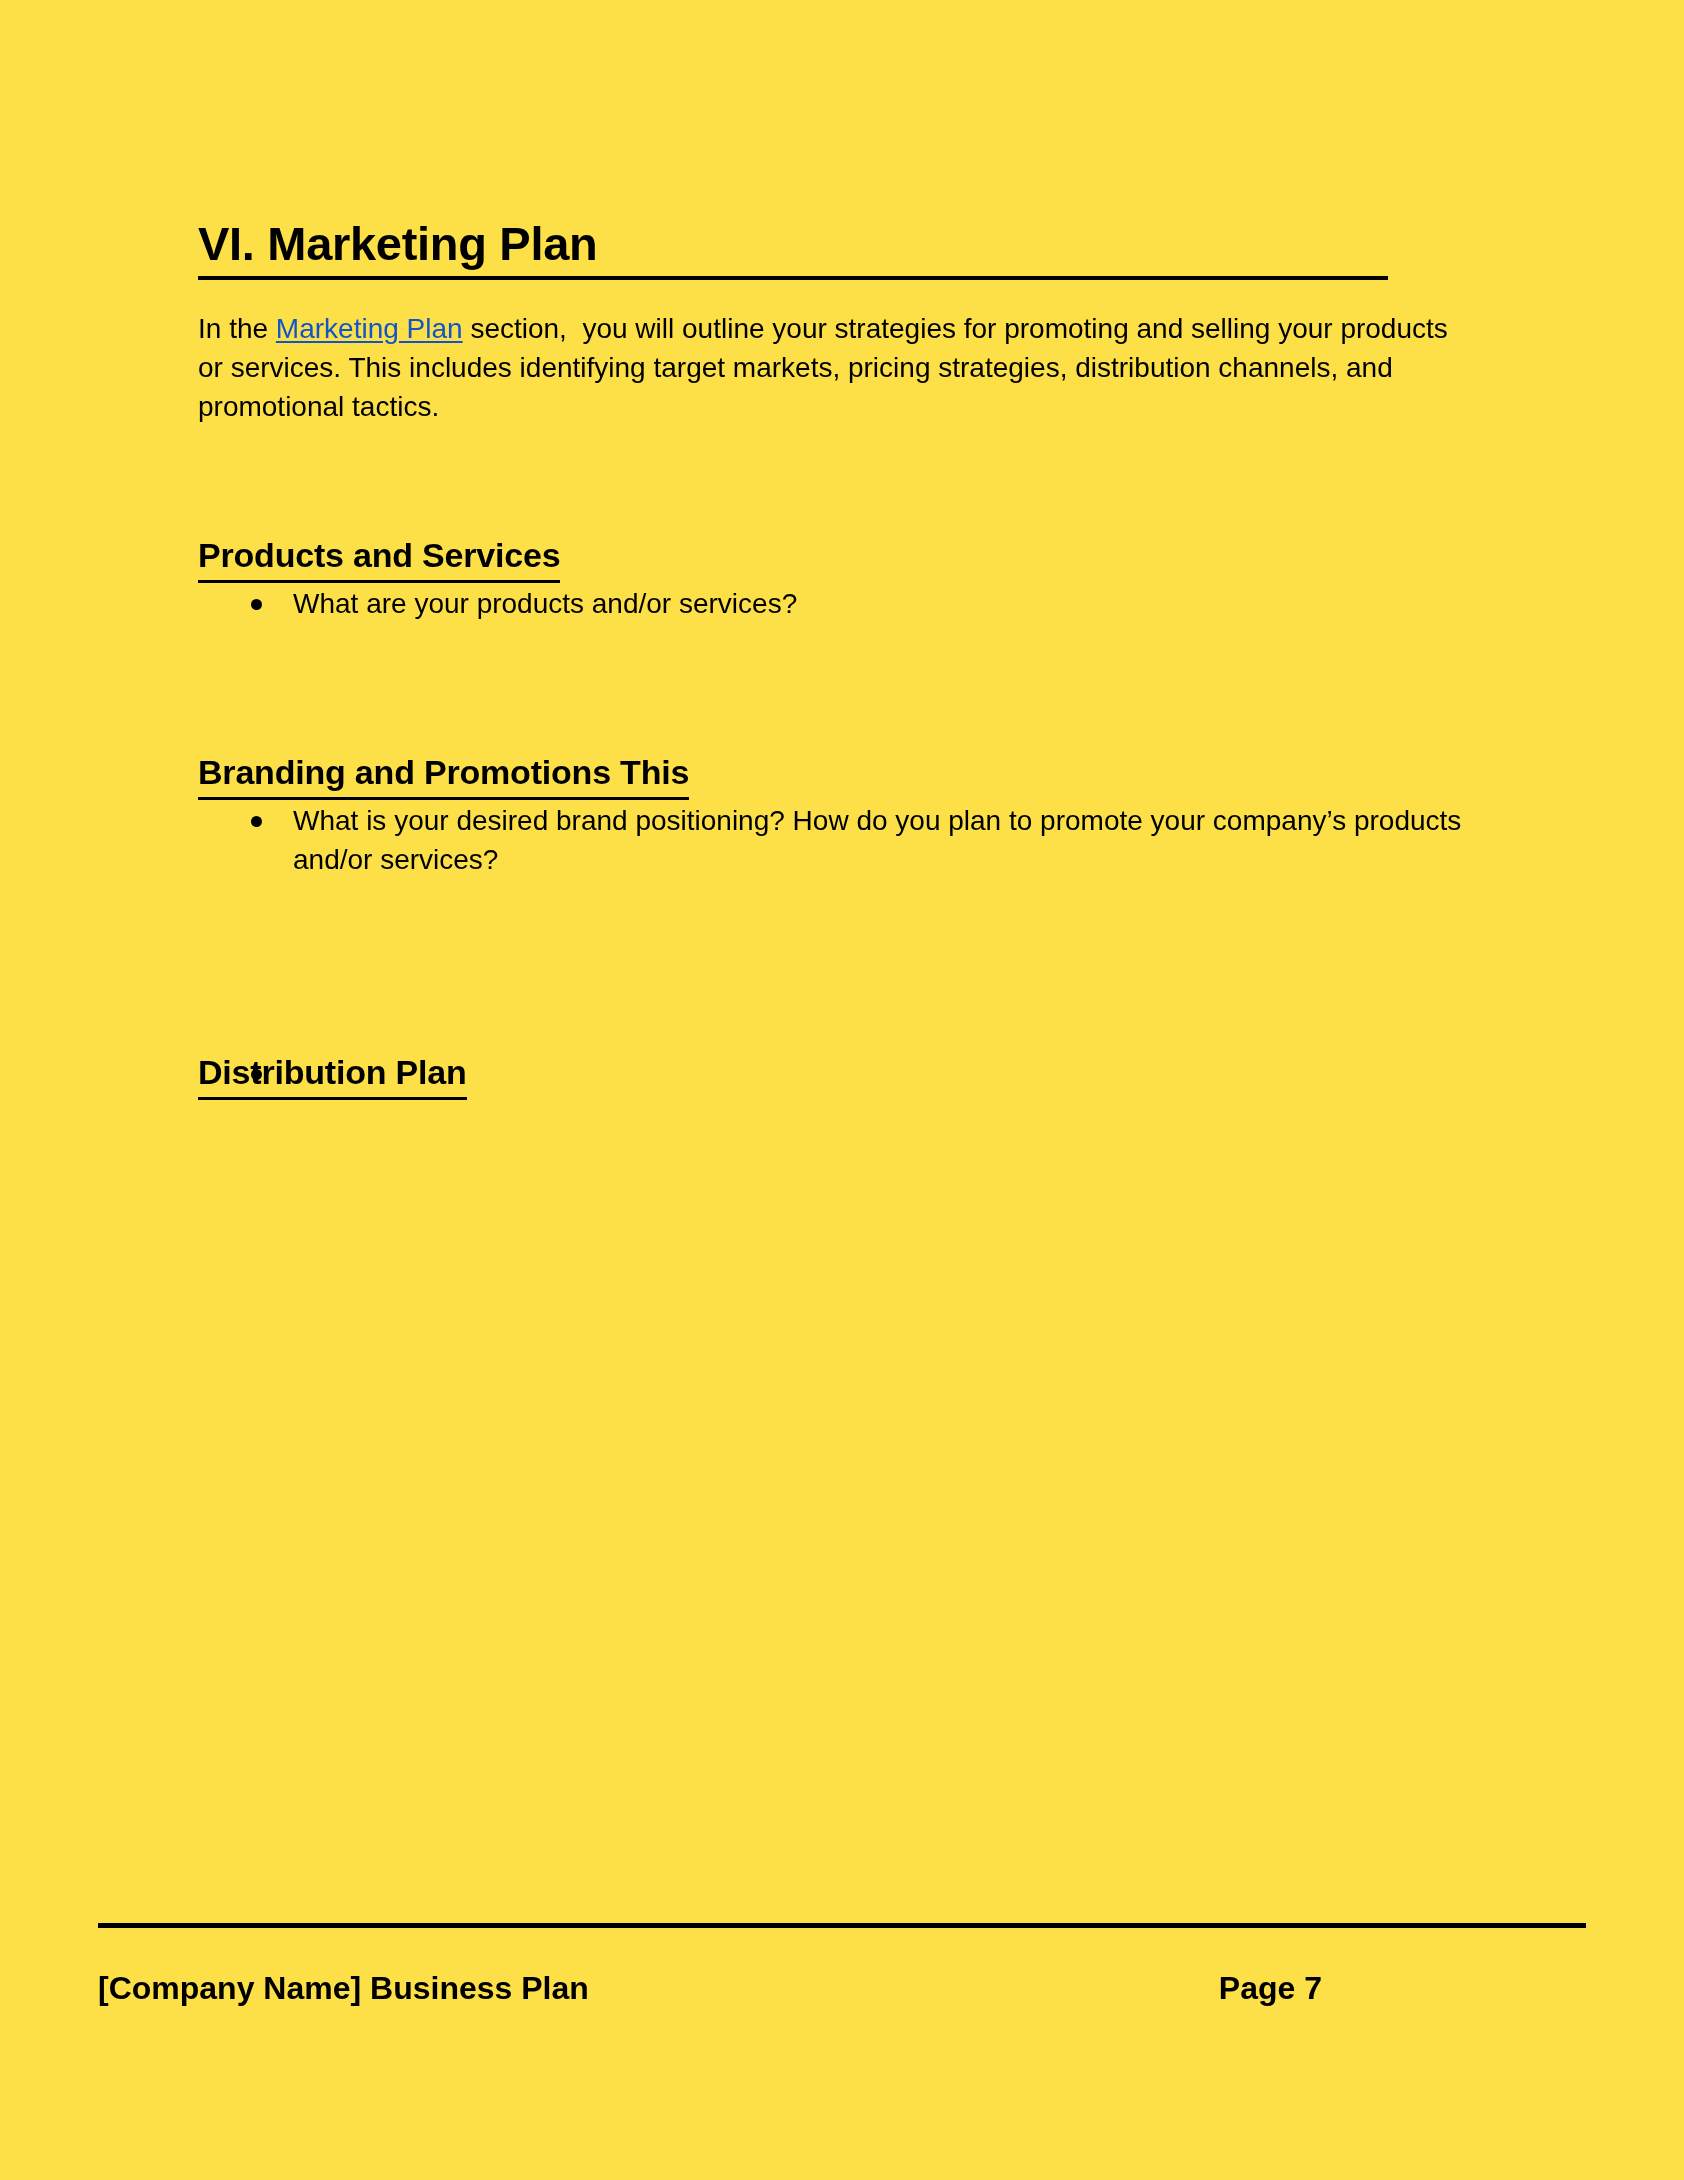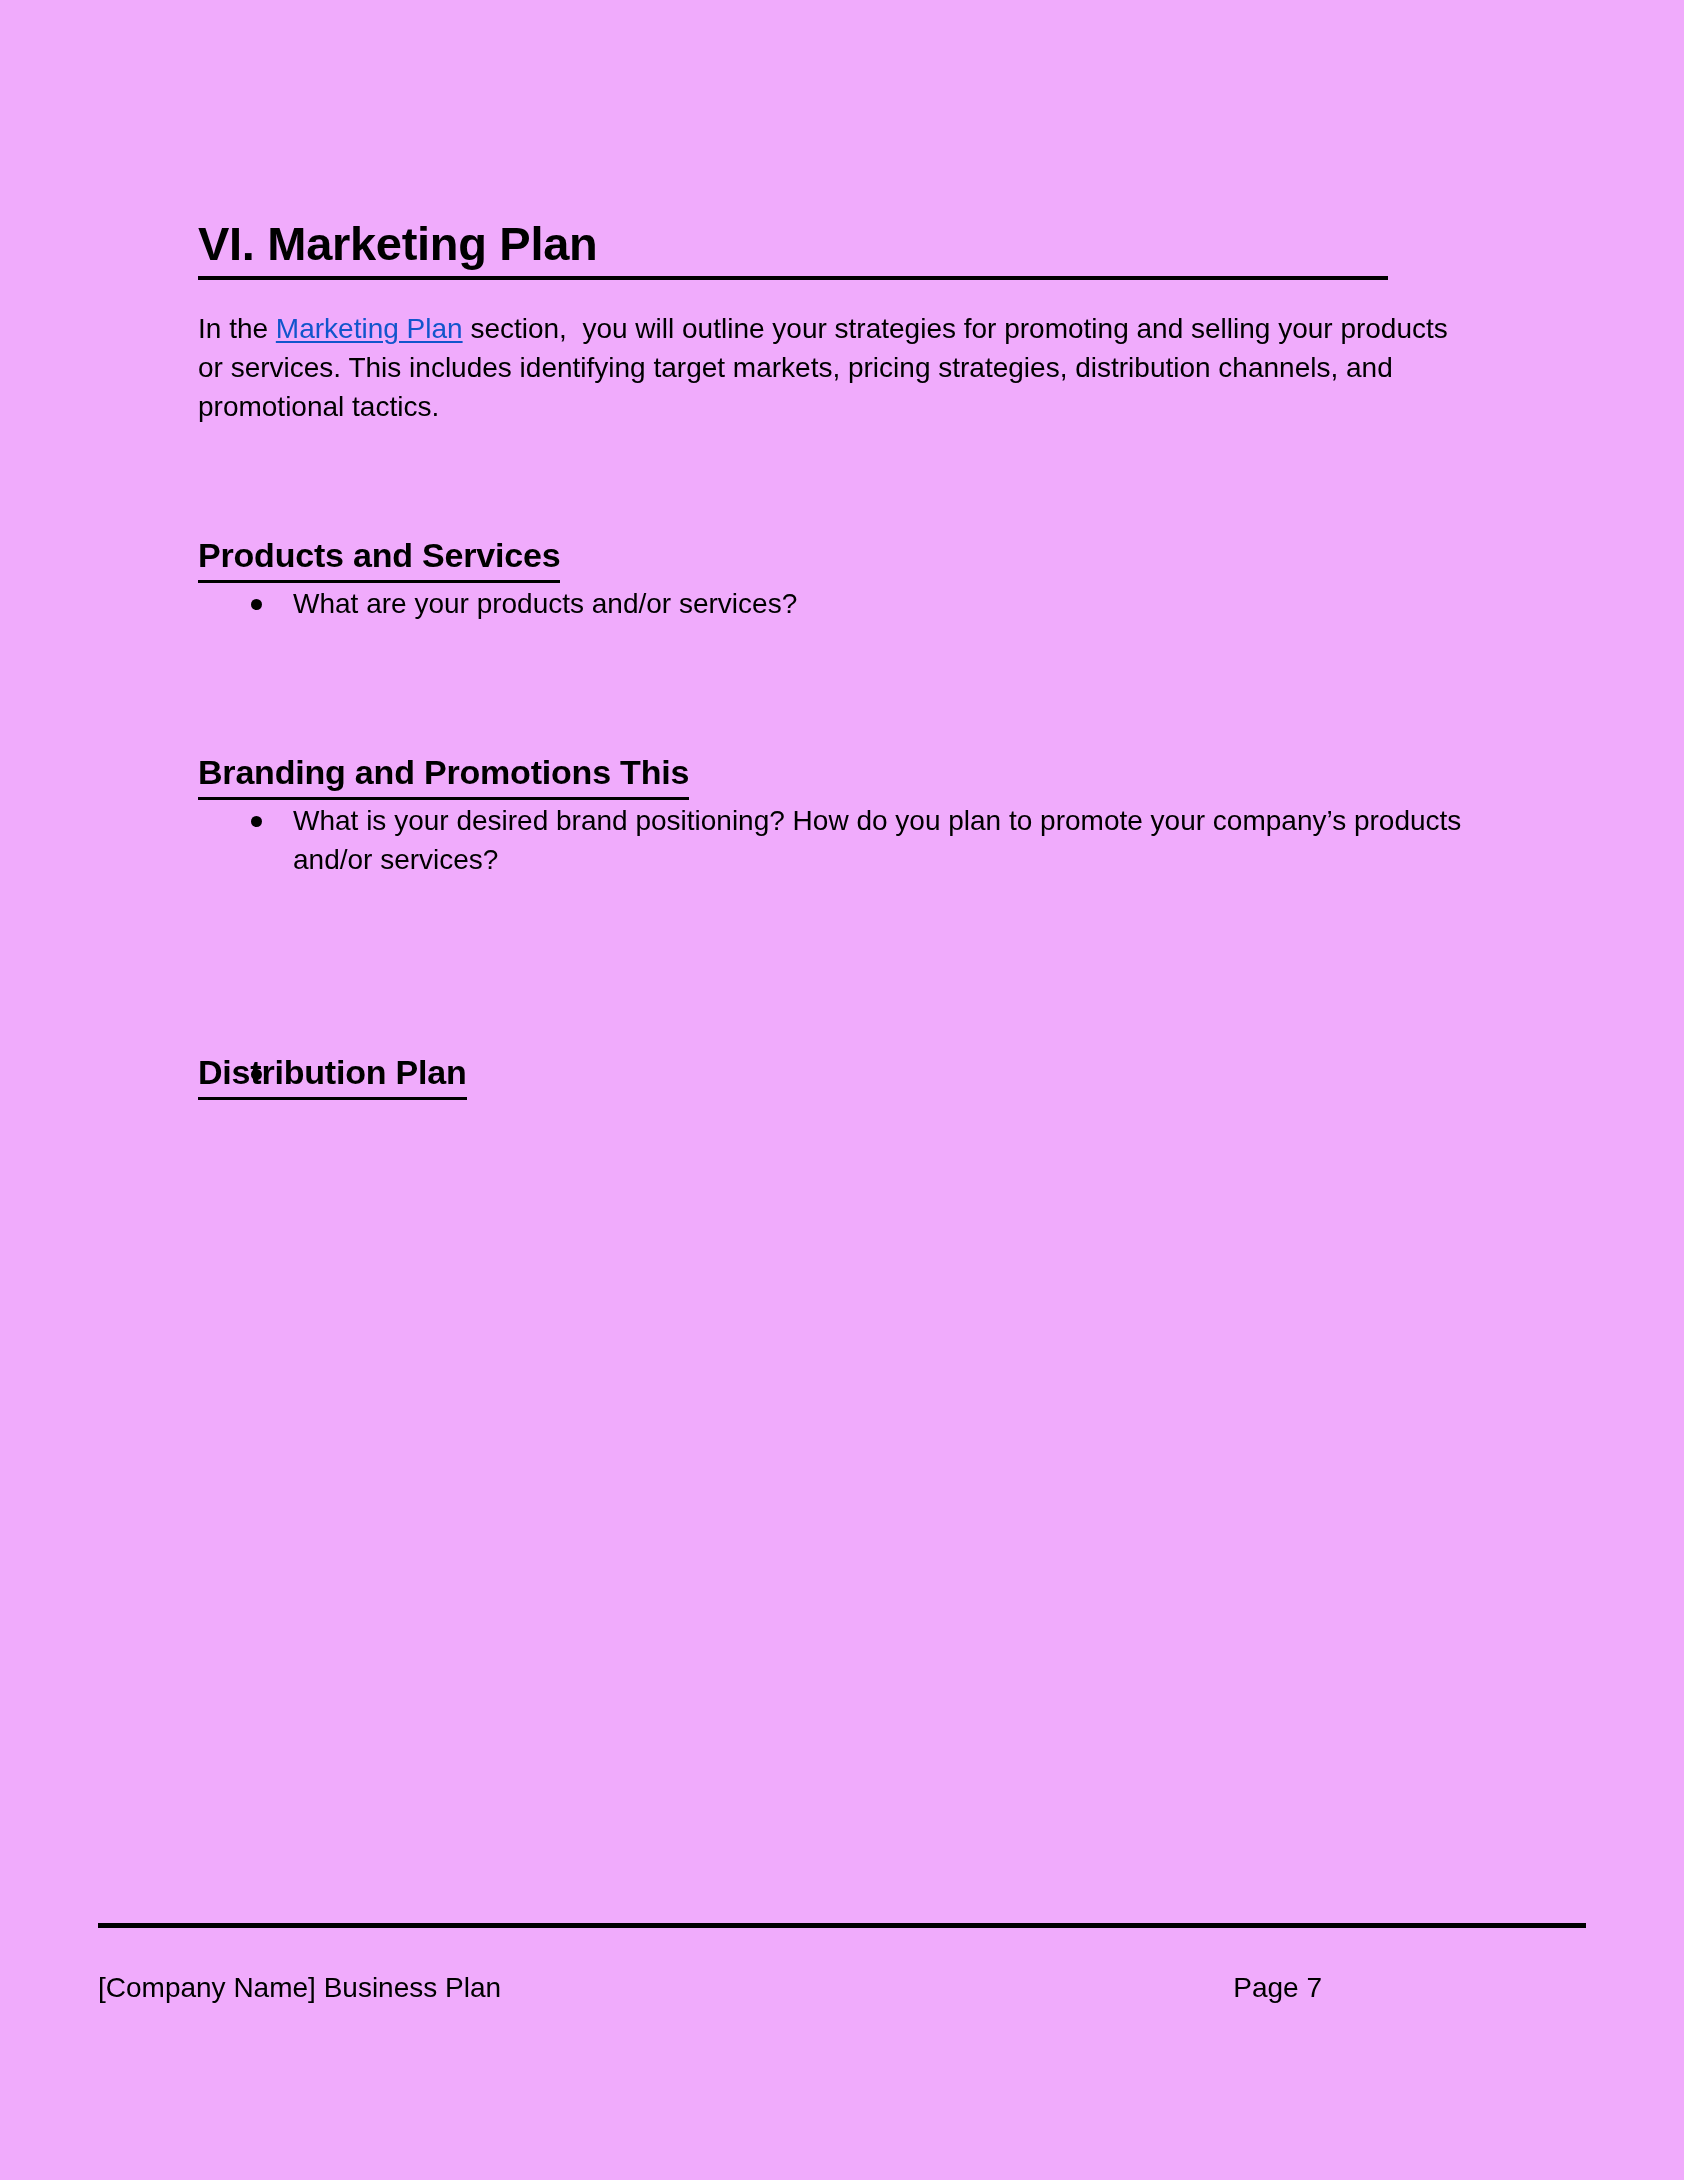--- a/index.html
+++ b/index.html
@@ -6,21 +6,21 @@
   html, body {
     margin: 0;
     padding: 0;
     background: #ffffff;
   }
 
   .page {
     position: relative;
     width: 1685px;
     height: 2181px;
-    background: #f0abfc;
+    background: #fde047;
     font-family: "Liberation Sans", sans-serif;
     color: #000000;
     overflow: hidden;
     box-sizing: border-box;
   }
 
   
   .content {
     position: absolute;
     left: 198px;
@@ -121,22 +121,22 @@
   }
   .footer {
     position: absolute;
     left: 98px;
     top: 1968px;
     width: 1488px;
     height: 39px;
     display: flex;
     align-items: center;
     justify-content: space-between;
-    font-size: 28px;
-    font-weight: normal;
+    font-size: 32px;
+    font-weight: bold;
     line-height: 34px;
   }
   .footer-left  { text-align: left; white-space: pre; }
   .footer-right { text-align: right; white-space: pre; padding-right: 264px; }
 </style>
 </head>
 <body>
 
 <div class="page">
 

